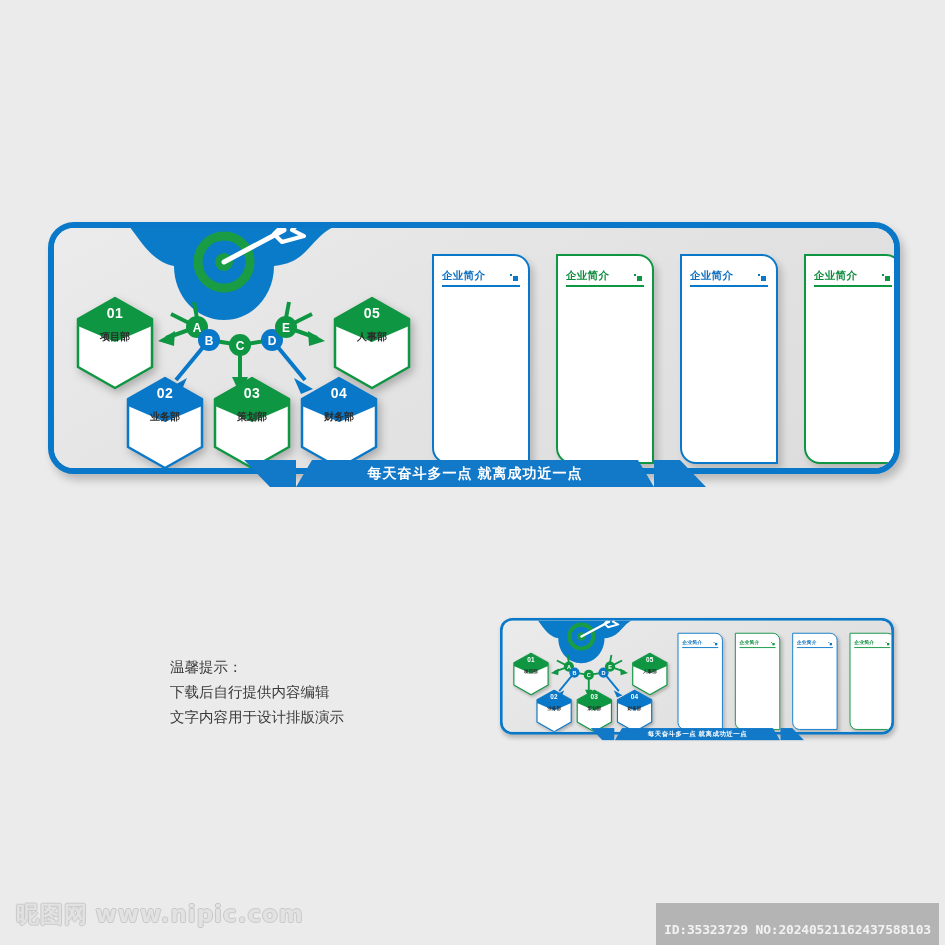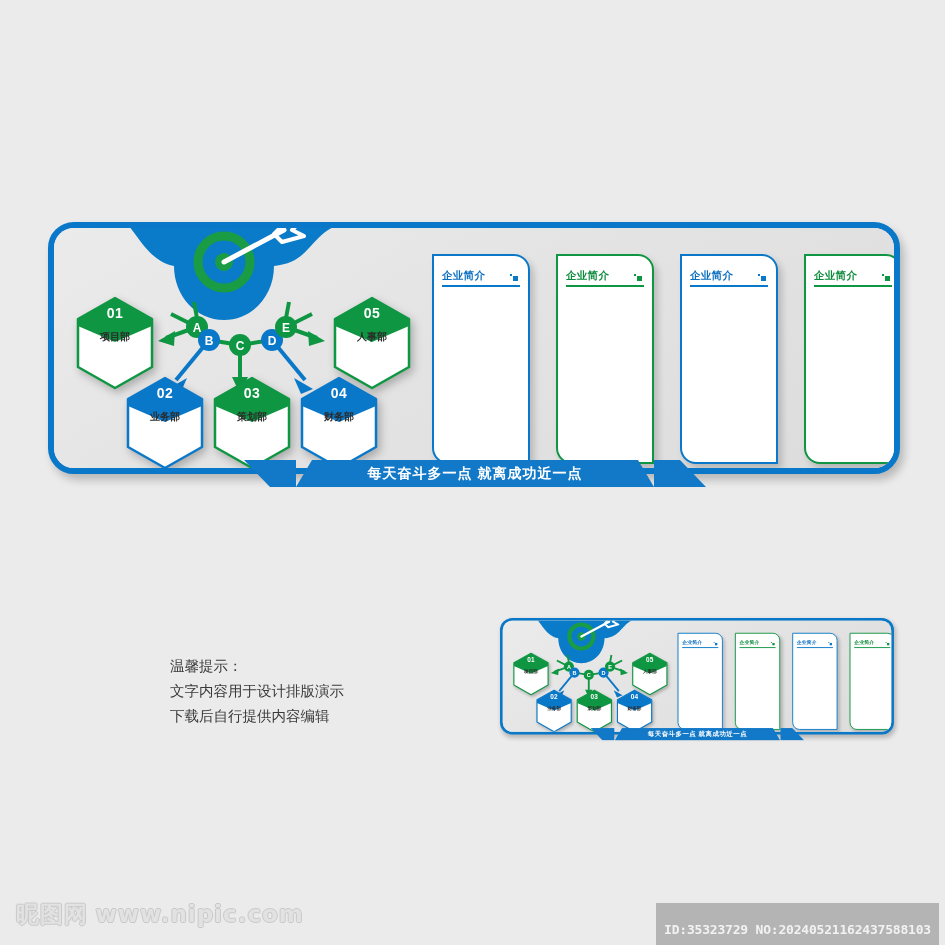--- a/index.html
+++ b/index.html
@@ -226,21 +226,21 @@
   .tips {
     position: absolute;
     left: 170px;
     top: 655px;
     width: 300px;
   }
   .tips div {
     font-size: 14.5px;
     color: #3a3a3a;
     line-height: 25px;
-    font-family: Liberation Mono, monospace;
+    font-family: Liberation Serif, serif;
   }
 
   
   .footer {
     position: absolute;
     left: 0;
     top: 885px;
     width: 945px;
     height: 60px;
     font-weight: bold;
@@ -643,22 +643,22 @@
         <div class="wing right"></div>
         <div class="banner-bar">
           <span class="banner-text">每天奋斗多一点   就离成功近一点</span>
         </div>
       </div>
     </div>
   </div>
 
   <div class="tips">
     <div>温馨提示：</div>
+    <div>下载后自行提供内容编辑</div>
     <div>文字内容用于设计排版演示</div>
-    <div>下载后自行提供内容编辑</div>
   </div>
 
   <div class="footer">
     <div class="wm-logo">
       <span>昵图网</span>
       <span class="wm-site">www.nipic.com</span>
     </div>
     <div class="id-badge">ID:35323729 NO:20240521162437588103</div>
   </div>
 

